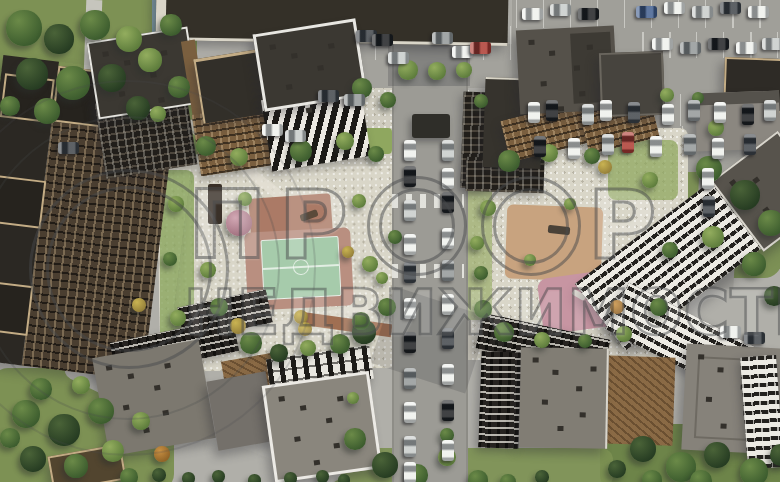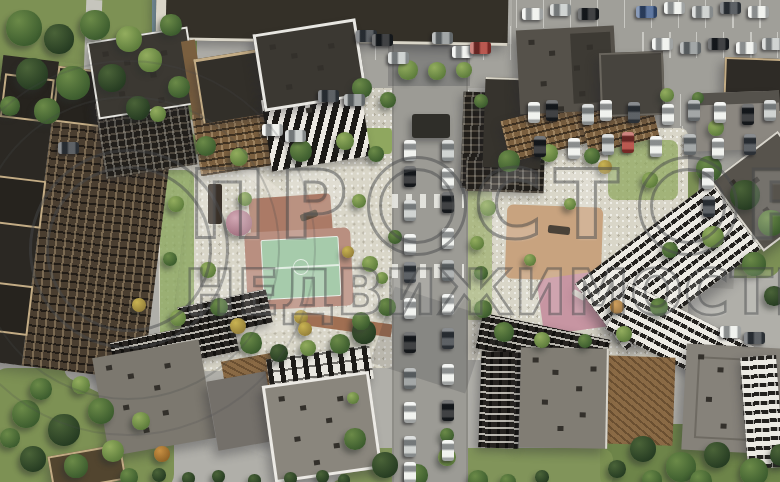--- a/index.html
+++ b/index.html
@@ -40,21 +40,21 @@
   .roof{box-shadow:-5px 6px 10px rgba(40,40,46,.33);}
   .vents{position:absolute;left:12px;top:10px;width:6px;height:5px;background:#33302b;
       box-shadow:20px 12px 0 #33302b, 44px 28px 0 #33302b, 10px 42px 0 #33302b,
                  48px 54px 0 #33302b, 26px 68px 0 #33302b, 58px 8px 0 #33302b;}
   .rbox{position:absolute;background:#26231e;border:2px solid #c3ac85;}
   .tree{position:absolute;border-radius:48%;box-shadow:-3px 4px 5px rgba(45,48,44,.45);}
   .car{position:absolute;border-radius:3px;box-shadow:-2px 2px 3px rgba(25,25,30,.55);}
   .car.v{width:12px;height:21px;background-image:linear-gradient(180deg, rgba(255,255,255,.4) 0 14%, rgba(15,20,26,.45) 22% 42%, rgba(255,255,255,.18) 52% 78%, rgba(15,20,26,.35) 88% 100%);}
   .car.h{width:21px;height:12px;background-image:linear-gradient(90deg, rgba(255,255,255,.4) 0 14%, rgba(15,20,26,.45) 22% 42%, rgba(255,255,255,.18) 52% 78%, rgba(15,20,26,.35) 88% 100%);}
   
-  #watermark{position:absolute;inset:0;pointer-events:none;}
+  #watermark{position:absolute;inset:0;pointer-events:none;margin-top:20px;}
   .wm-ring{position:absolute;border-radius:50%;border:3px solid rgba(72,74,76,.48);}
   .wm-ring .in{position:absolute;inset:14px;border-radius:50%;border:3px solid rgba(72,74,76,.48);}
   .wm-row{position:absolute;display:flex;align-items:center;height:96px;}
   .wm-txt{font-weight:bold;font-size:94px;line-height:96px;letter-spacing:12px;
       color:transparent;-webkit-text-stroke:3px rgba(72,74,76,.5);
       text-shadow:1px 2px 2px rgba(255,255,255,.18);}
   .wm-o{width:94px;height:94px;margin:0 7px;border-radius:50%;border:3px solid rgba(72,74,76,.5);position:relative;flex:none;}
   .wm-o .in{position:absolute;inset:9px;border-radius:50%;border:3px solid rgba(72,74,76,.5);}
   .wm-sub{position:absolute;font-weight:bold;font-size:62px;letter-spacing:1px;
       color:transparent;-webkit-text-stroke:2.5px rgba(72,74,76,.48);
@@ -388,21 +388,20 @@
     <div class="wm-ring" style="left:29px;top:149px;width:194px;height:194px;">
       <div class="in"></div>
     </div>
     <div class="wm-ring" style="left:-24px;top:96px;width:300px;height:300px;border-width:2px;opacity:.5;"></div>
     <div class="wm-ring" style="left:-60px;top:60px;width:372px;height:372px;border-width:2px;opacity:.4;"></div>
     <div class="wm-row" style="left:188px;top:158px;">
       <span class="wm-txt">ПР</span>
       <span class="wm-o">
           <span class="in"></span>
         </span>
-      <span class="wm-txt">СТ</span>
       <span class="wm-o">
           <span class="in"></span>
         </span>
       <span class="wm-txt">Р</span>
     </div>
     <div class="wm-sub" style="left:184px;top:256px;">НЕДВИЖИМОСТЬ</div>
   </div>
 
 </div>
 

